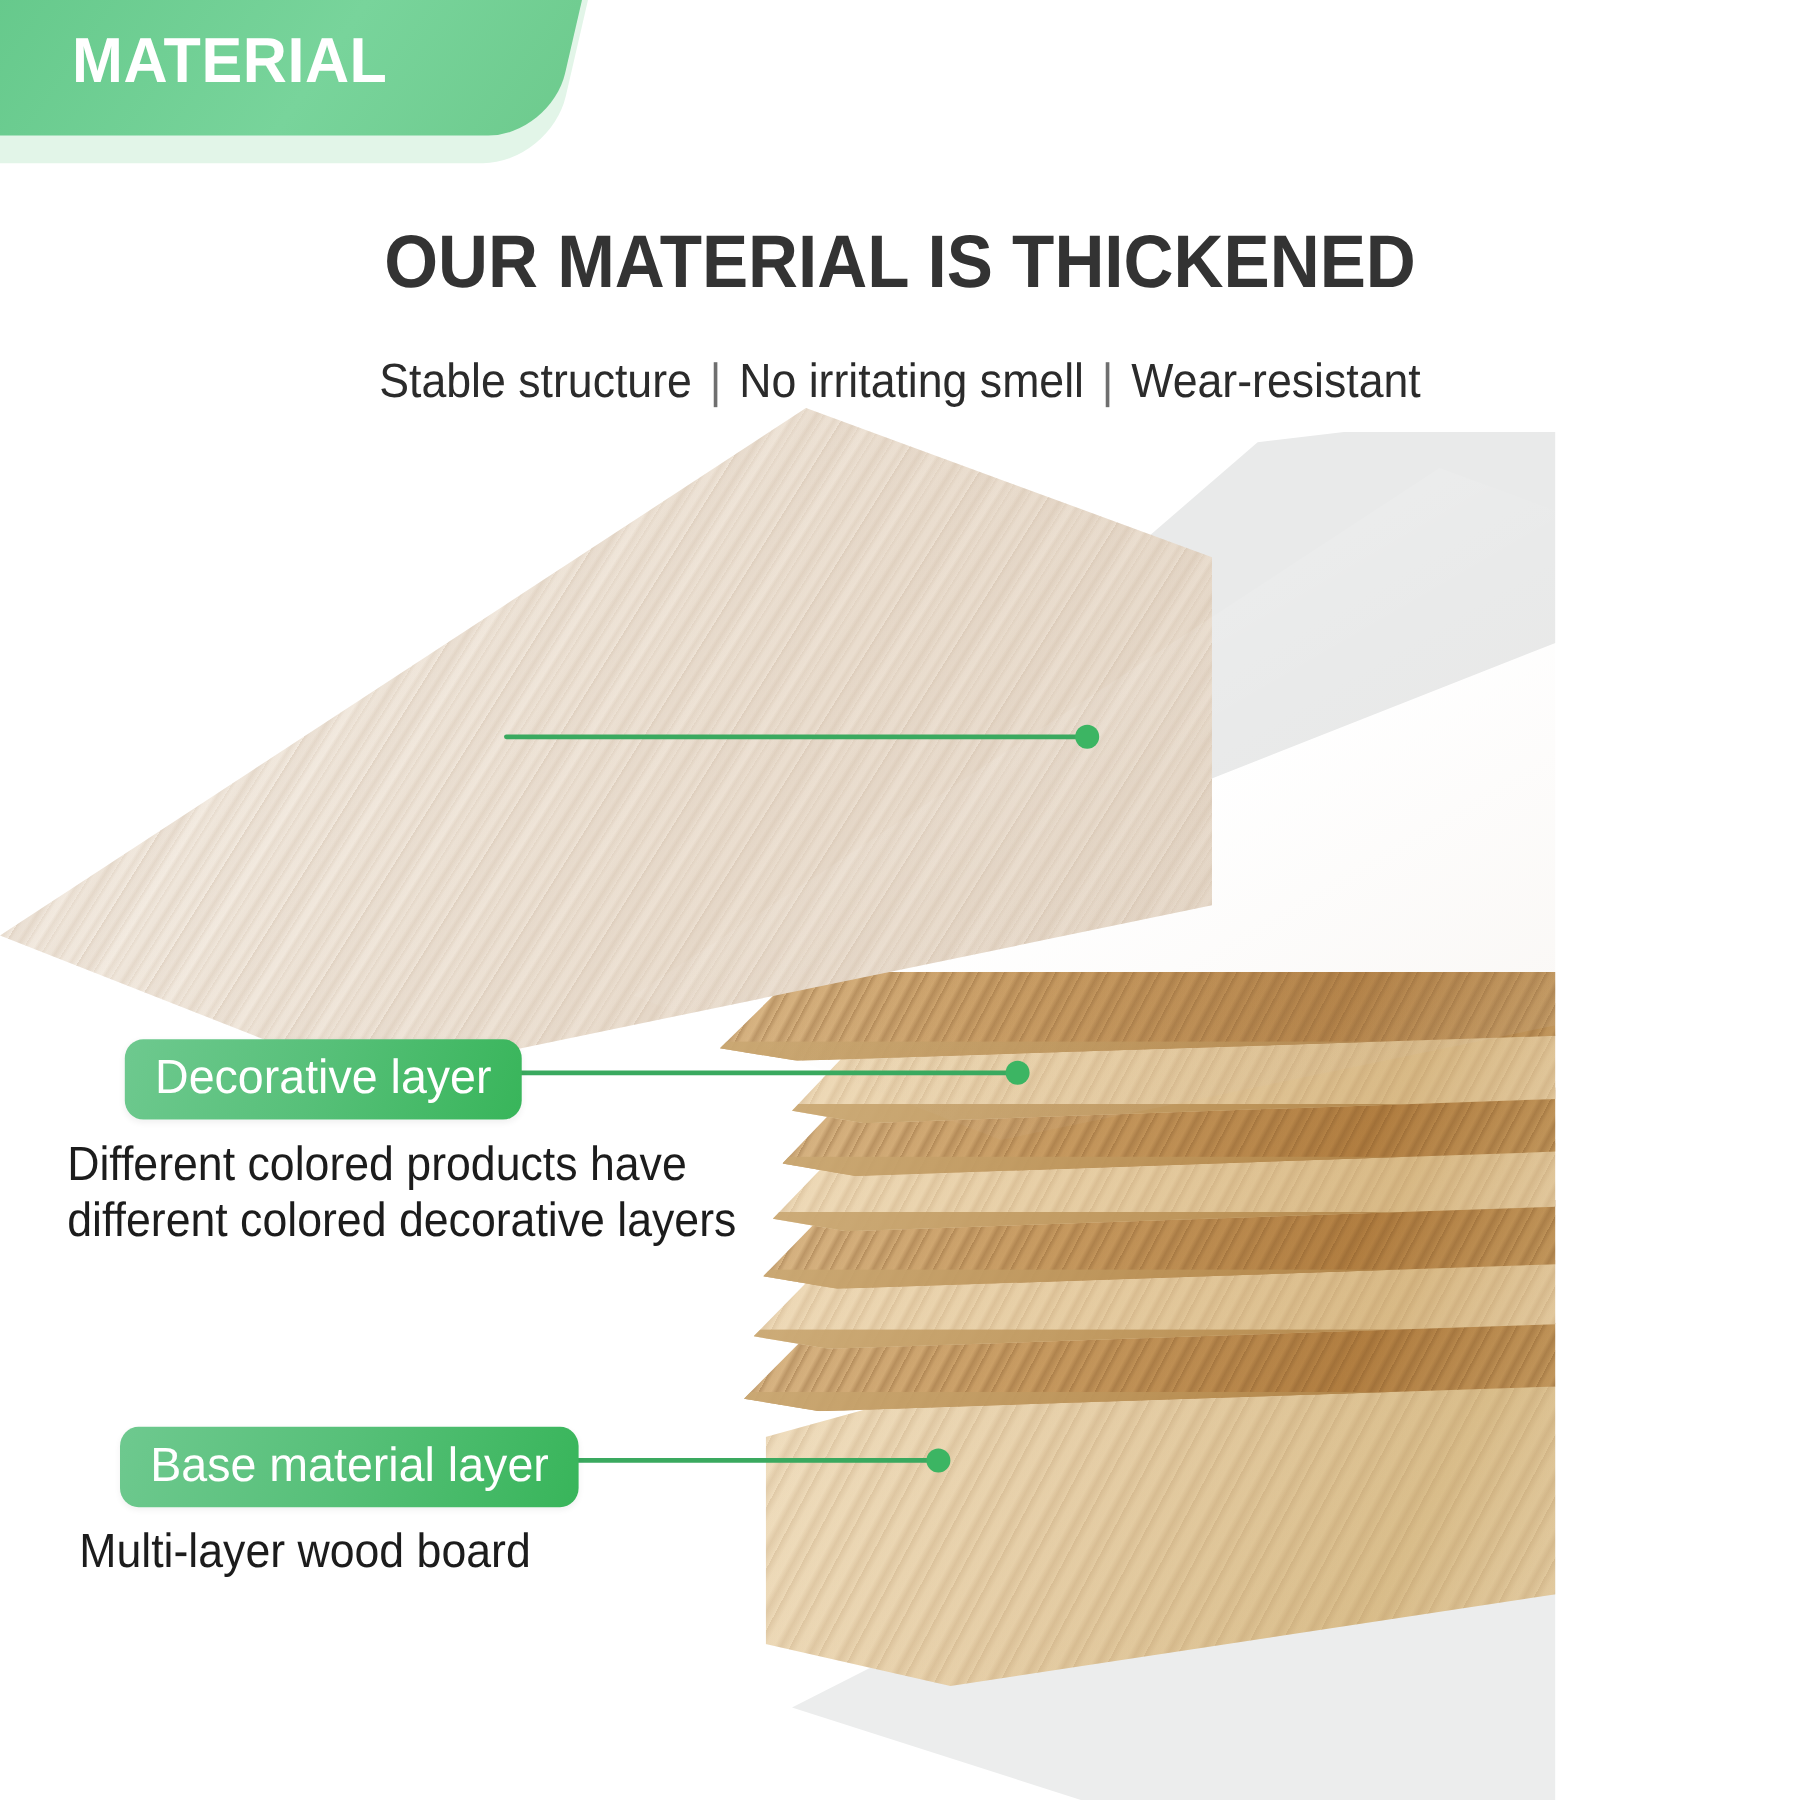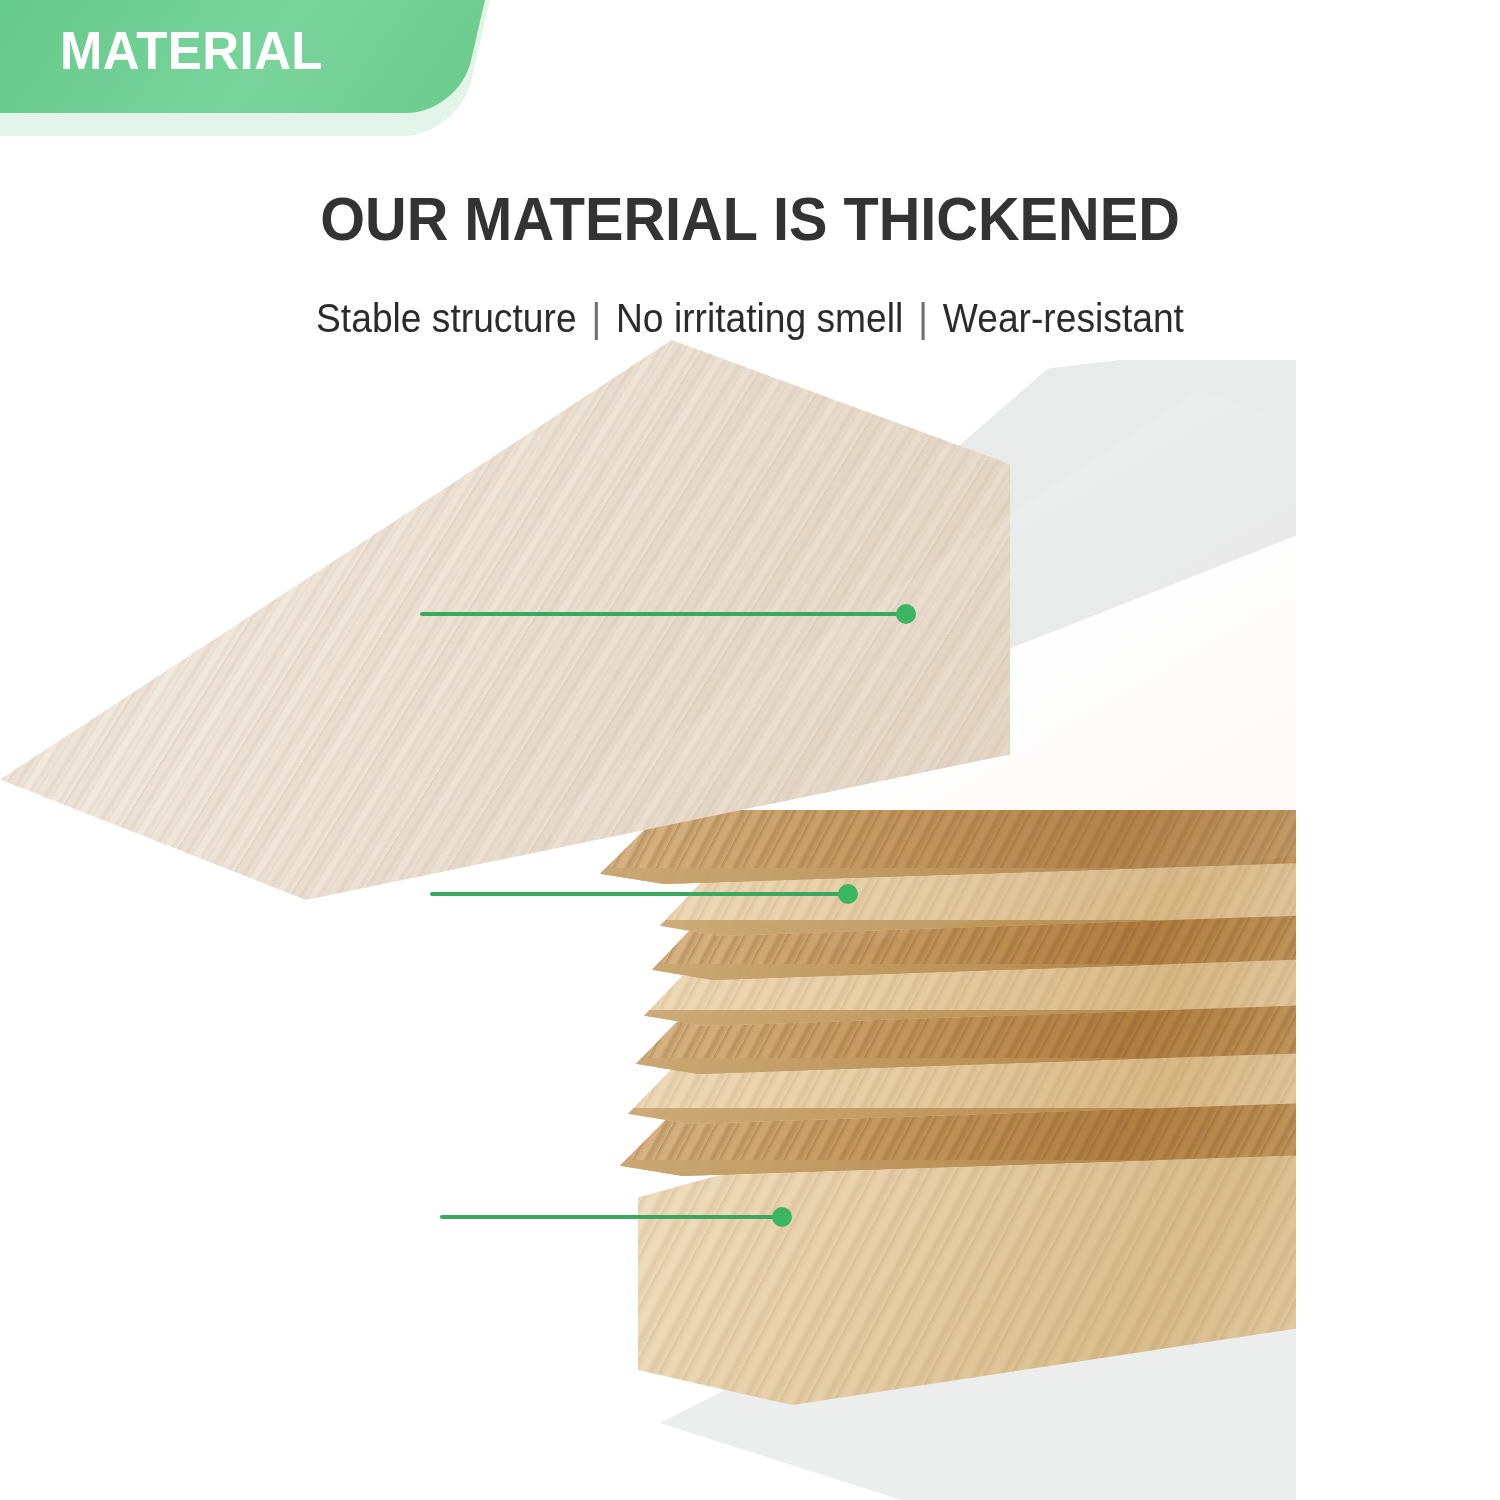--- a/index.html
+++ b/index.html
@@ -245,15 +245,28 @@
   <div class="connector" style="left:420px;top:612px;width:480px;"></div>
   <div class="dot" style="left:896px;top:604px;"></div>
 
   <div class="connector" style="left:430px;top:892px;width:415px;"></div>
   <div class="dot" style="left:838px;top:884px;"></div>
 
   <div class="connector" style="left:440px;top:1215px;width:340px;"></div>
   <div class="dot" style="left:772px;top:1207px;"></div>
 
 
-
+  <div class="callout" style="left:104px;top:866px;">
+    <div class="pill">Decorative layer</div>
+    <div class="desc" style="margin-left:-48px;">
+      <span>Different colored products have</span>
+      <span class="l2">different colored decorative layers</span>
+    </div>
+  </div>
+
+  <div class="callout" style="left:100px;top:1189px;">
+    <div class="pill">Base material layer</div>
+    <div class="desc" style="margin-left:-34px;">
+      <span>Multi-layer wood board</span>
+    </div>
+  </div>
 
 </div>
 
 </body></html>

